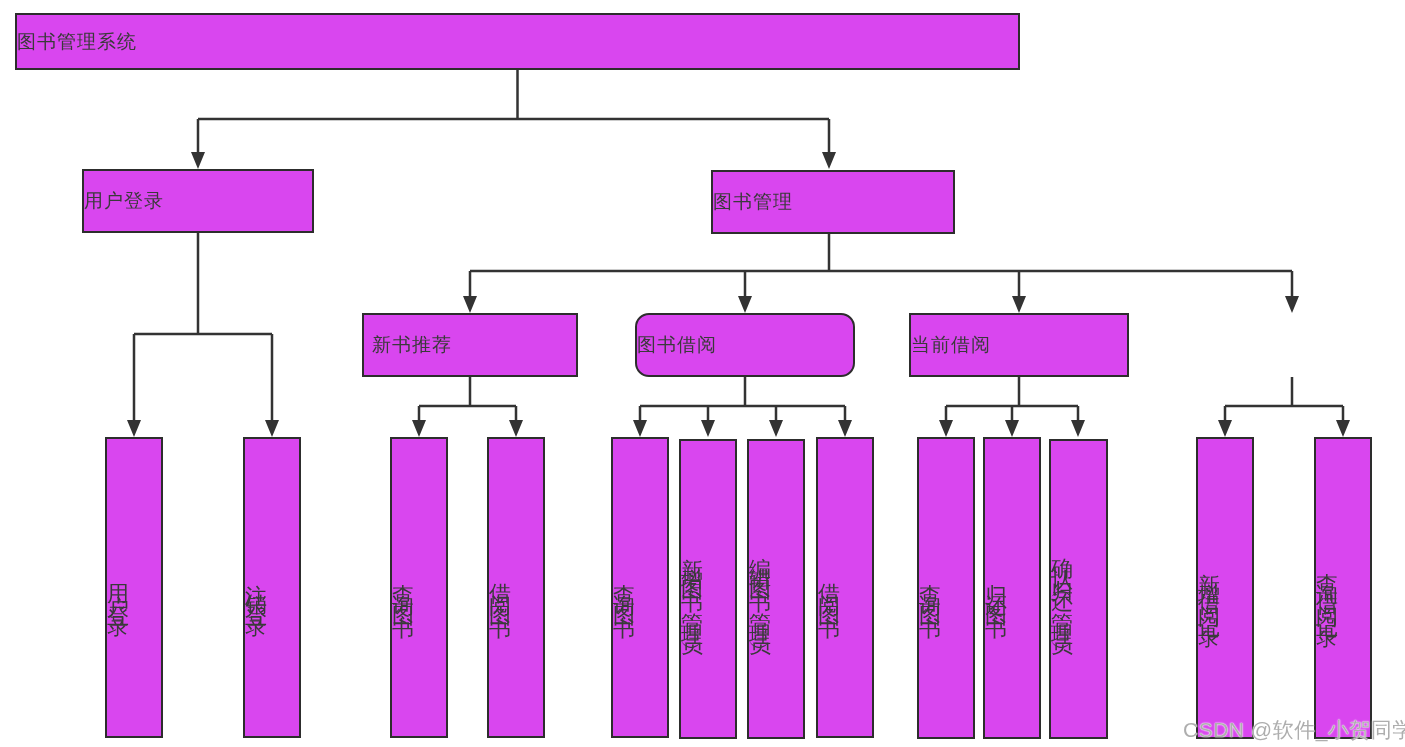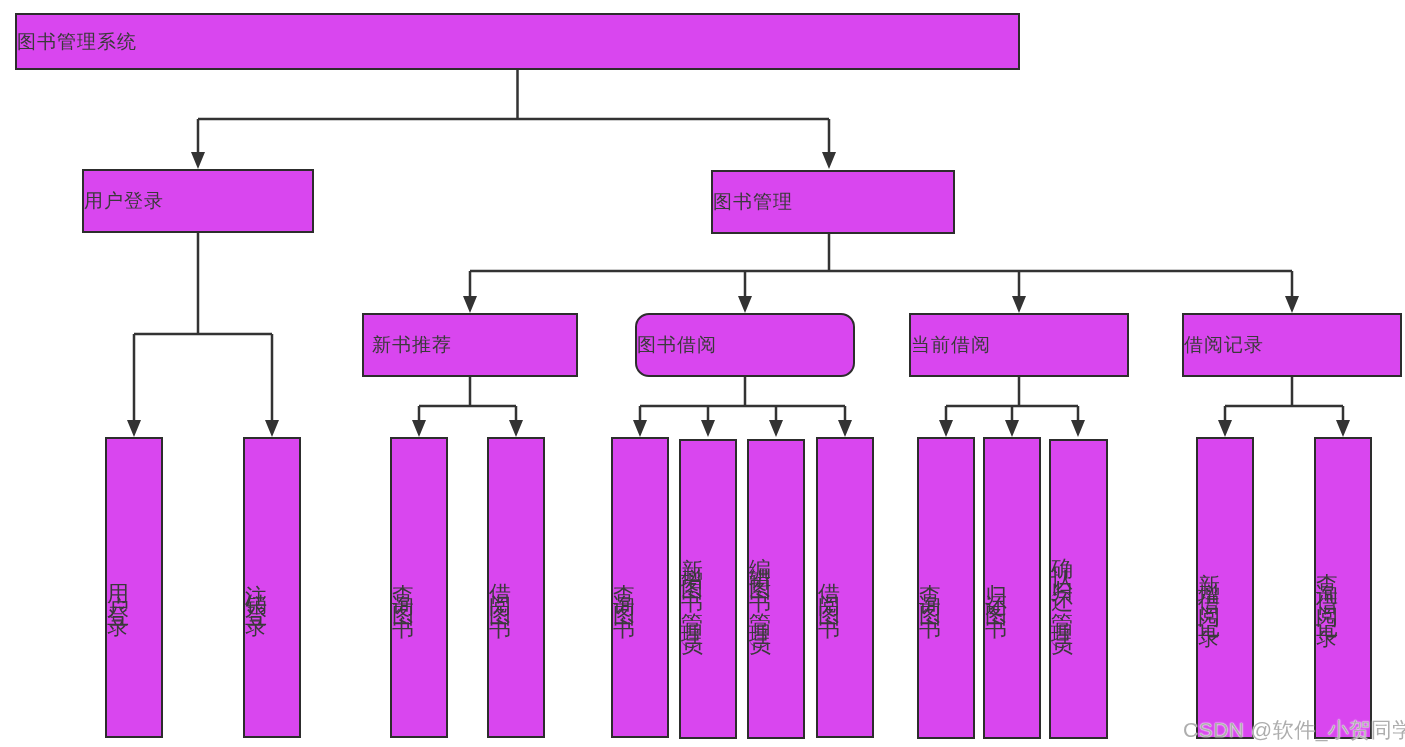--- a/index.html
+++ b/index.html
@@ -94,23 +94,20 @@
 
   <div class="node hbox" style="left:362px; top:313px; width:216px; height:64px;padding-left:8px;">
     <span class="label">新书推荐</span>
   </div>
   <div class="node hbox" style="left:635px; top:313px; width:220px; height:64px;border-radius:14px;">
     <span class="label">图书借阅</span>
   </div>
   <div class="node hbox" style="left:909px; top:313px; width:220px; height:64px;">
     <span class="label">当前借阅</span>
   </div>
-  <div class="node hbox" style="left:1182px; top:313px; width:220px; height:64px;">
-    <span class="label">借阅记录</span>
-  </div>
 
   <div class="node vbox" style="left:105px; top:437px; width:58px; height:301px;">
     <span class="label">用户登录</span>
   </div>
   <div class="node vbox" style="left:243px; top:437px; width:58px; height:301px;">
     <span class="label">注销登录</span>
   </div>
 
   <div class="node vbox" style="left:390px; top:437px; width:58px; height:301px;">
     <span class="label">查询图书</span>

